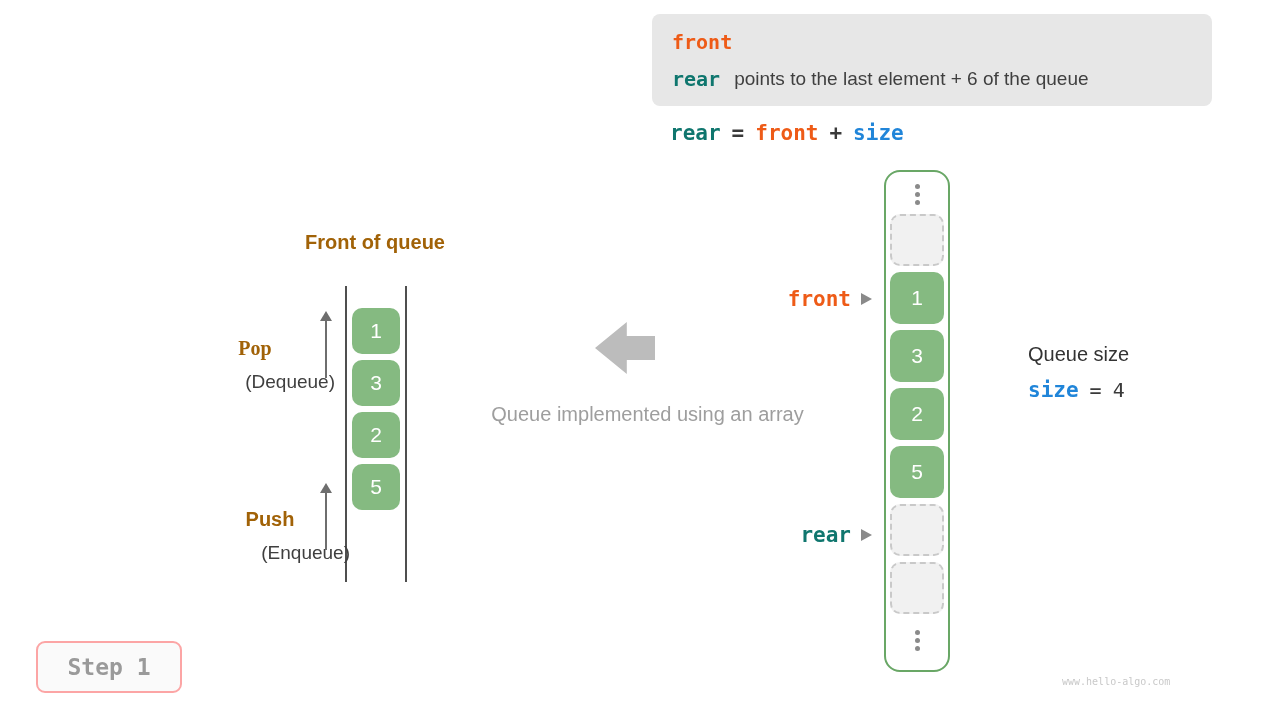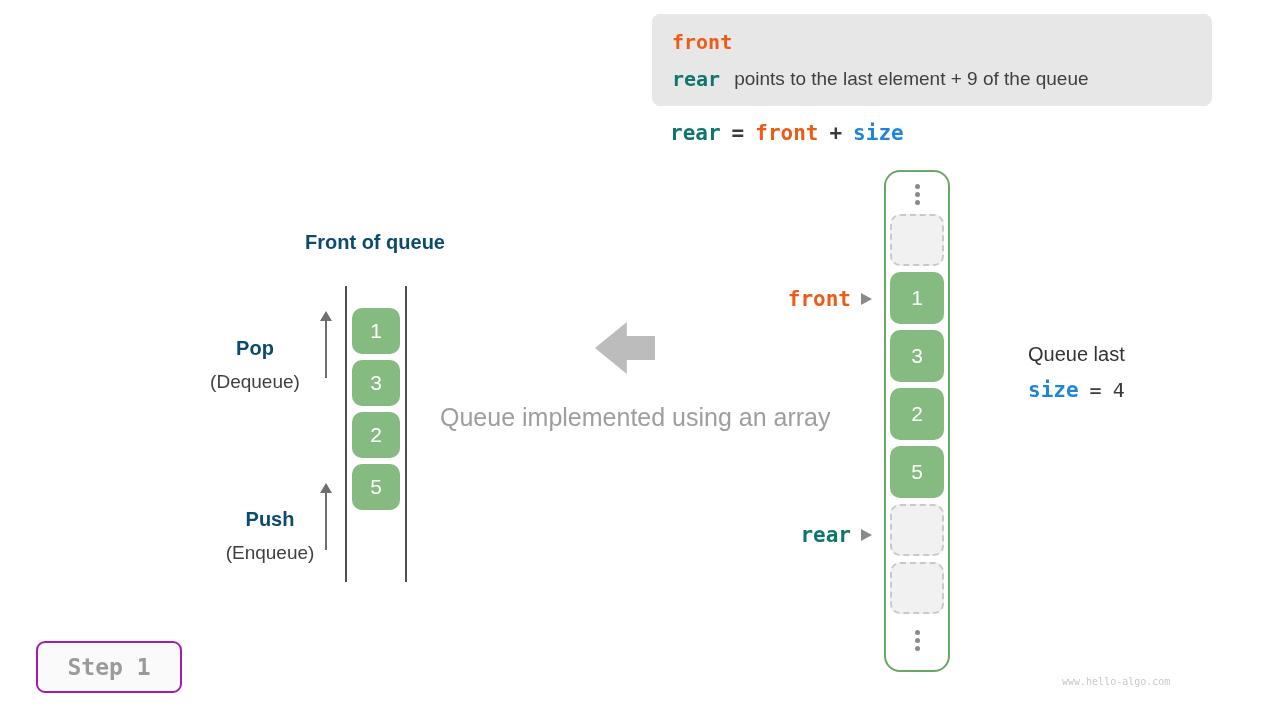--- a/index.html
+++ b/index.html
@@ -29,22 +29,22 @@
 
   
   .formula {
     position: absolute; left: 670px; top: 121px;
     display: flex; gap: 11px; align-items: baseline;
     font-family: "DejaVu Sans Mono", monospace;
     font-weight: 700; font-size: 21px;
   }
 
   
-  .big-label { position: absolute; font-weight: 700; font-size: 20px; color: #0c4a6e; text-align: center; }
-  .sub-label { position: absolute; font-size: 19px; color: #3f3f3f; text-align: center; }
+  .big-label { position: absolute; font-weight: 700; font-size: 20px; color: #a16207; text-align: center; }
+  .sub-label { position: absolute; font-size: 19px; color: #3f3f3f; text-align: right; }
   .channel-line { position: absolute; width: 2px; height: 296px; top: 286px; background: #4f4f4f; }
   .lcell {
     position: absolute; left: 352px; width: 48px; height: 46px;
     background: #85ba81; border-radius: 10px;
     color: #fff; font-size: 21px;
     display: flex; align-items: center; justify-content: center;
   }
   .v-arrow { position: absolute; width: 2px; background: #6e6e6e; }
   .v-arrow::before {
     content: ""; position: absolute; top: -9px; left: -5px;
@@ -54,21 +54,21 @@
 
   
   .block-arrow {
     position: absolute; left: 595px; top: 322px; width: 60px; height: 52px;
     background: #bcbcbc;
     -webkit-clip-path: polygon(0 50%, 53% 0, 53% 27%, 100% 27%, 100% 73%, 53% 73%, 53% 100%);
     clip-path: polygon(0 50%, 53% 0, 53% 27%, 100% 27%, 100% 73%, 53% 73%, 53% 100%);
   }
   .caption {
     position: absolute; left: 440px; top: 403px; width: 415px;
-    font-size: 25px; color: #9e9e9e;
+    text-align: center; font-size: 20px; color: #9e9e9e;
   }
 
   
   .array-box {
     position: absolute; left: 884px; top: 170px;
     width: 66px; height: 502px;
     border: 2px solid #69a766; border-radius: 16px;
     background: #ffffff;
   }
   .rcell {
@@ -97,21 +97,21 @@
   
   .queue-size { position: absolute; left: 1028px; top: 343px; }
   .queue-size-title { font-size: 20px; color: #333; }
   .queue-size-expr { margin-top: 12px; display: flex; align-items: baseline; gap: 11px;
     font-family: "DejaVu Sans Mono", monospace; font-size: 20px; }
   .queue-size-expr .var { font-weight: 700; font-size: 21px; }
 
   
   .step-badge {
     position: absolute; left: 36px; top: 641px; width: 146px; height: 52px;
-    background: #fafafa; border: 2px solid #a21caf; border-radius: 9px;
+    background: #fafafa; border: 2px solid #fca5a5; border-radius: 9px;
     display: flex; align-items: center; justify-content: center;
     font-family: "DejaVu Sans Mono", monospace; font-weight: 700;
     font-size: 23px; color: #9a9a9a;
   }
 
   .watermark {
     position: absolute; left: 1062px; top: 676px;
     font-family: "DejaVu Sans Mono", monospace;
     font-size: 10px; color: #c9c9c9;
   }
@@ -120,21 +120,21 @@
 <body>
 
 <div class="canvas">
 
   <div class="legend-box">
     <div class="legend-line">
       <span class="legend-kw orange">front</span>
     </div>
     <div class="legend-line">
       <span class="legend-kw teal">rear</span>
-      <span class="legend-text">points to the last element + 9 of the queue</span>
+      <span class="legend-text">points to the last element + 6 of the queue</span>
     </div>
   </div>
 
   <div class="formula">
     <span class="teal">rear</span>
     <span class="dark">=</span>
     <span class="orange">front</span>
     <span class="dark">+</span>
     <span class="blue">size</span>
   </div>
@@ -142,21 +142,21 @@
   <div class="big-label" style="left:280px;top:231px;width:190px;">Front of queue</div>
 
   <div class="channel-line" style="left:345px;"></div>
   <div class="channel-line" style="left:405px;"></div>
 
   <div class="lcell" style="top:308px;">1</div>
   <div class="lcell" style="top:360px;">3</div>
   <div class="lcell" style="top:412px;">2</div>
   <div class="lcell" style="top:464px;">5</div>
 
-  <div class="big-label" style="left:195px;top:337px;width:120px;">Pop</div>
+  <div class="big-label" style="left:195px;top:337px;width:120px;font-family:Liberation Serif, serif;">Pop</div>
   <div class="sub-label" style="left:175px;top:371px;width:160px;">(Dequeue)</div>
   <div class="v-arrow" style="left:325px;top:320px;height:58px;"></div>
 
   <div class="big-label" style="left:210px;top:508px;width:120px;">Push</div>
   <div class="sub-label" style="left:190px;top:542px;width:160px;">(Enqueue)</div>
   <div class="v-arrow" style="left:325px;top:492px;height:58px;"></div>
 
 
   <div class="block-arrow"></div>
   <div class="caption">Queue implemented using an array</div>
@@ -184,21 +184,21 @@
   <div class="pointer-row" style="top:286px;">
     <span class="pointer-label orange">front</span>
     <span class="ptr-triangle"></span>
   </div>
   <div class="pointer-row" style="top:522px;">
     <span class="pointer-label teal">rear</span>
     <span class="ptr-triangle"></span>
   </div>
 
   <div class="queue-size">
-    <div class="queue-size-title">Queue last</div>
+    <div class="queue-size-title">Queue size</div>
     <div class="queue-size-expr">
       <span class="var blue">size</span>
       <span class="dark">=</span>
       <span class="dark">4</span>
     </div>
   </div>
 
   <div class="step-badge">Step 1</div>
 
   <div class="watermark">www.hello-algo.com</div>

